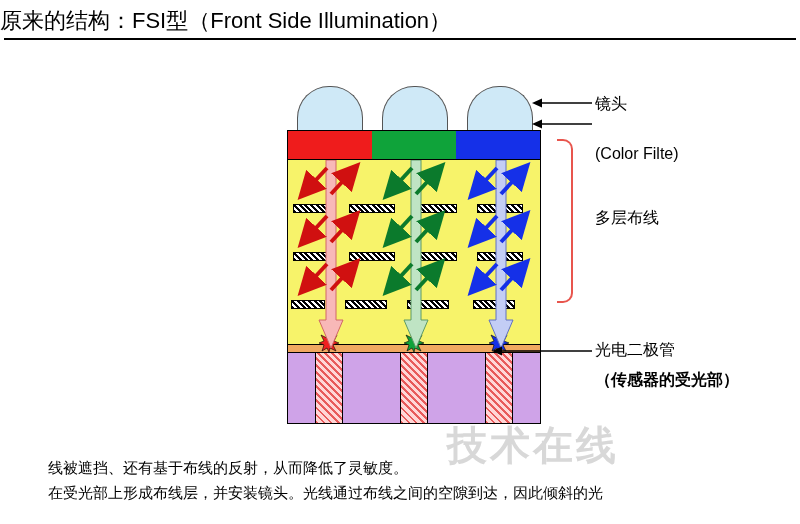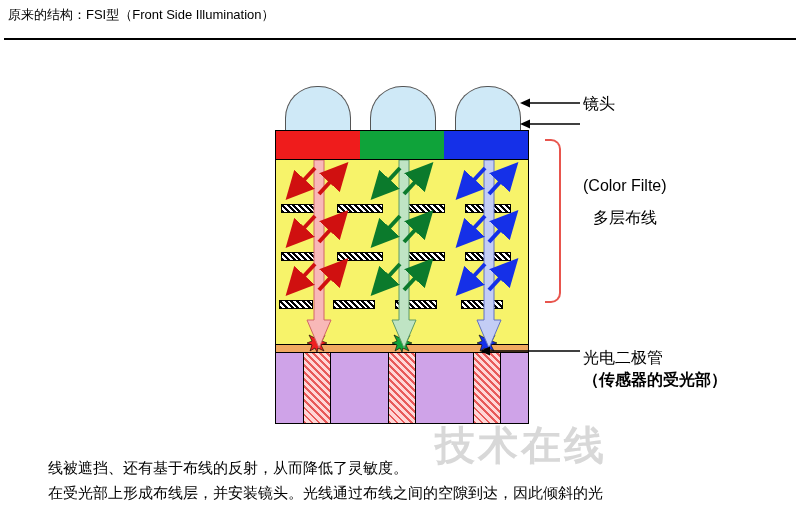--- a/index.html
+++ b/index.html
@@ -5,36 +5,36 @@
   html,body{margin:0;padding:0;}
   body{
     width:800px;height:524px;
     background:#ffffff;
     font-family:"Liberation Sans","DejaVu Sans",sans-serif;
     position:relative;
     overflow:hidden;
   }
   #title{
     position:absolute;
-    left:8px; top:6px;
-    font-size:13px;
+    left:0; top:6px;
+    font-size:22px;
     color:#000;
     letter-spacing:0px;
     white-space:nowrap;
   }
   #title-rule{
     position:absolute;
     left:4px; top:38px;
     width:792px; height:2px;
     background:#000;
   }
   
   #stage{
     position:absolute;
-    left:0; top:44px;
+    left:12px; top:44px;
     width:664px; height:400px;
   }
   .lbl{
     position:absolute;
     font-size:16px;
     color:#000;
     white-space:nowrap;
   }
   
   #device{
@@ -253,29 +253,29 @@
   <svg style="position:absolute;left:520px;top:52px;" width="60" height="14" viewBox="0 0 60 14">
     <line x1="60" y1="7" x2="9" y2="7" stroke="#000" stroke-width="1.5"></line>
     <polygon points="0,7 10,2.5 10,11.5" fill="#000"></polygon>
   </svg>
   <div class="lbl" style="left:583px;top:50px;">镜头</div>
 
   <svg style="position:absolute;left:520px;top:73px;" width="60" height="14" viewBox="0 0 60 14">
     <line x1="60" y1="7" x2="9" y2="7" stroke="#000" stroke-width="1.5"></line>
     <polygon points="0,7 10,2.5 10,11.5" fill="#000"></polygon>
   </svg>
-  <div class="lbl" style="left:583px;top:101px;margin-top:32px;">(Color Filte)</div>
-
-  <div class="lbl" style="left:583px;top:164px;margin-left:10px;">多层布线</div>
+  <div class="lbl" style="left:583px;top:101px;">(Color Filte)</div>
+
+  <div class="lbl" style="left:583px;top:164px;">多层布线</div>
 
   <svg style="position:absolute;left:480px;top:300px;" width="100" height="14" viewBox="0 0 100 14">
     <line x1="100" y1="7" x2="9" y2="7" stroke="#000" stroke-width="1.5"></line>
     <polygon points="0,7 10,2.5 10,11.5" fill="#000"></polygon>
   </svg>
-  <div class="lbl" style="left:583px;top:296px;margin-top:8px;">光电二极管</div>
+  <div class="lbl" style="left:583px;top:296px;">光电二极管</div>
   <div class="lbl" style="left:583px;top:326px;font-weight:bold;">（传感器的受光部）</div>
 
   <div id="watermark">技术在线</div>
 </div>
 
 <div id="caption">
   <div>线被遮挡、还有基于布线的反射，从而降低了灵敏度。</div>
   <div>在受光部上形成布线层，并安装镜头。光线通过布线之间的空隙到达，因此倾斜的光</div>
 </div>
 

